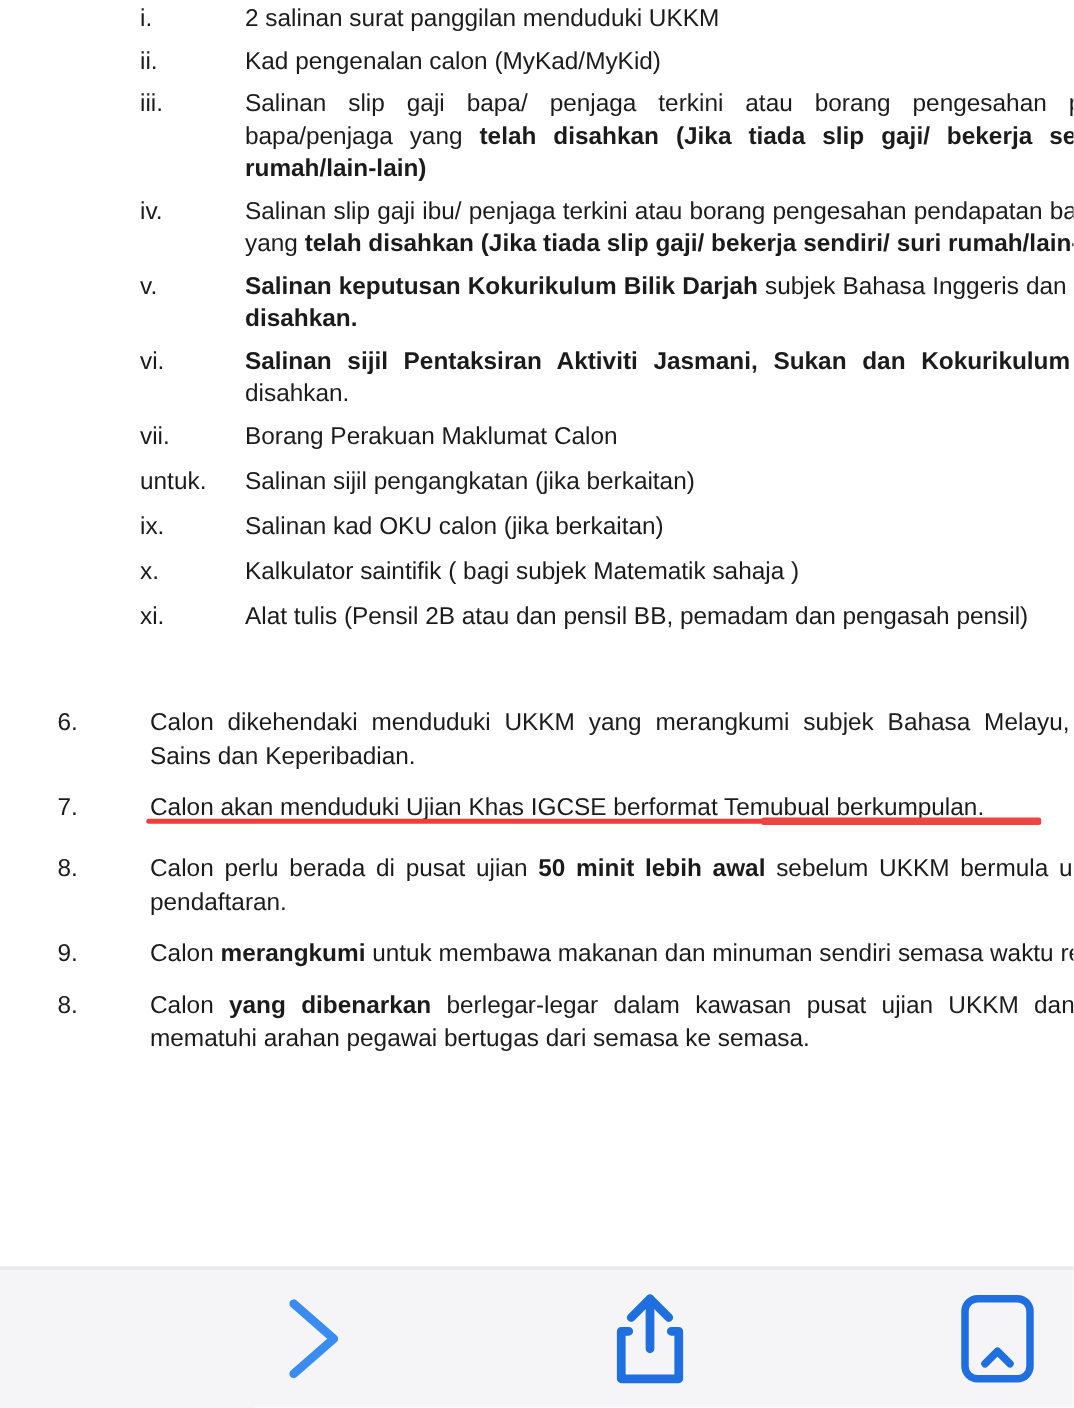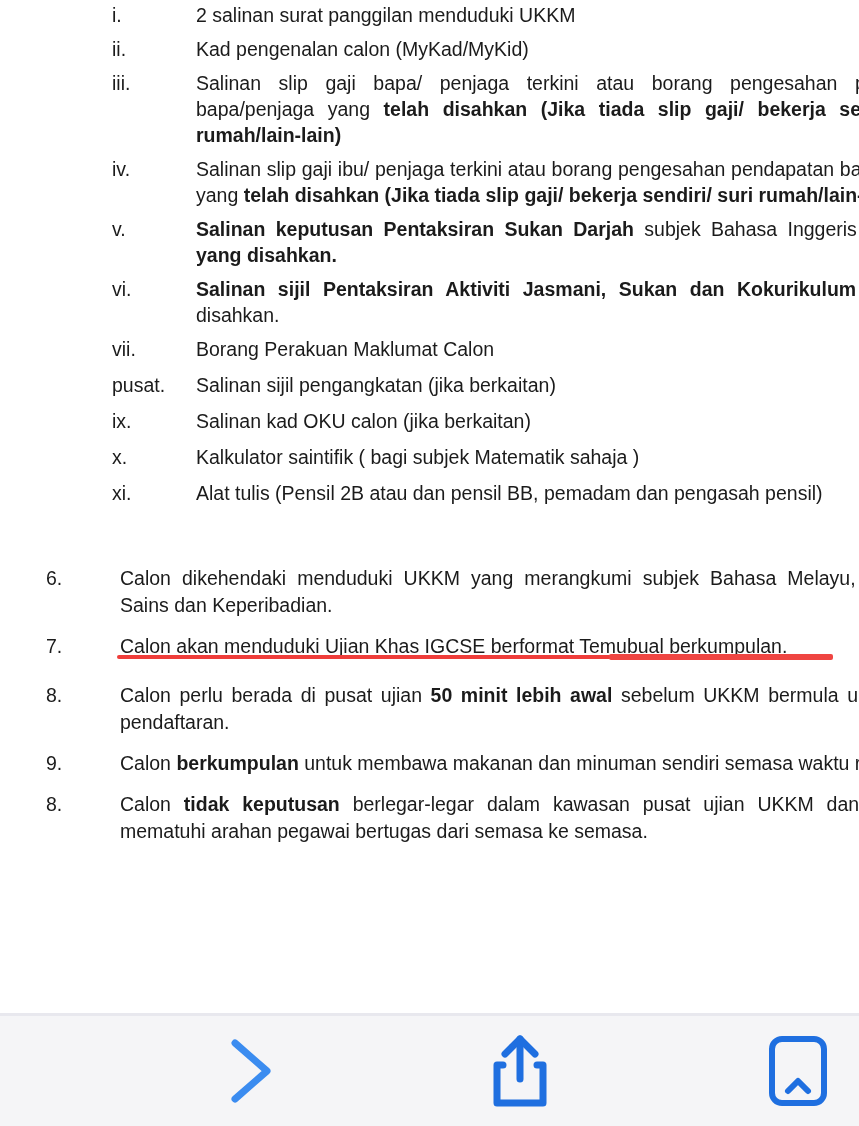--- a/index.html
+++ b/index.html
@@ -161,35 +161,35 @@
         <span class="body">Salinan slip gaji bapa/ penjaga terkini atau borang pengesahan pendapatan bapa/penjaga yang <b>telah disahkan (Jika tiada slip gaji/ bekerja sendiri/ suri rumah/lain-lain)</b></span>
       </div>
 
       <div class="ritem hang" style="margin-bottom:8px;">
         <span class="marker">iv.</span>
         <span class="body">Salinan slip gaji ibu/ penjaga terkini atau borang pengesahan pendapatan bapa/penjaga yang <b>telah disahkan (Jika tiada slip gaji/ bekerja sendiri/ suri rumah/lain-lain)</b></span>
       </div>
 
       <div class="ritem" style="margin-bottom:8px;">
         <span class="marker">v.</span>
-        <span class="body"><b>Salinan keputusan Pentaksiran Sukan Darjah</b> subjek Bahasa Inggeris dan Matematik <b>yang disahkan.</b></span>
+        <span class="body"><b>Salinan keputusan Kokurikulum Bilik Darjah</b> subjek Bahasa Inggeris dan Matematik <b>yang disahkan.</b></span>
       </div>
 
       <div class="ritem" style="margin-bottom:8px;">
         <span class="marker">vi.</span>
         <span class="body"><b>Salinan sijil Pentaksiran Aktiviti Jasmani, Sukan dan Kokurikulum (PAJSK)</b> yang disahkan.</span>
       </div>
 
       <div class="ritem" style="margin-bottom:10px;">
         <span class="marker">vii.</span>
         <span class="body nojust">Borang Perakuan Maklumat Calon</span>
       </div>
 
       <div class="ritem" style="margin-bottom:10px;">
-        <span class="marker">pusat.</span>
+        <span class="marker">untuk.</span>
         <span class="body nojust">Salinan sijil pengangkatan (jika berkaitan)</span>
       </div>
 
       <div class="ritem" style="margin-bottom:10px;">
         <span class="marker">ix.</span>
         <span class="body nojust">Salinan kad OKU calon (jika berkaitan)</span>
       </div>
 
       <div class="ritem" style="margin-bottom:10px;">
         <span class="marker">x.</span>
@@ -215,26 +215,26 @@
         <span class="body nojust">Calon akan menduduki Ujian Khas IGCSE berformat Temubual berkumpulan.</span>
       </div>
 
       <div class="nitem" style="margin-bottom:14px;">
         <span class="num">8.</span>
         <span class="body">Calon perlu berada di pusat ujian <b>50 minit lebih awal</b> sebelum UKKM bermula untuk proses pendaftaran.</span>
       </div>
 
       <div class="nitem" style="margin-bottom:14px;">
         <span class="num">9.</span>
-        <span class="body nojust">Calon <b>berkumpulan</b> untuk membawa makanan dan minuman sendiri semasa waktu rehat.</span>
+        <span class="body nojust">Calon <b>merangkumi</b> untuk membawa makanan dan minuman sendiri semasa waktu rehat.</span>
       </div>
 
       <div class="nitem" style="margin-bottom:10px;">
         <span class="num">8.</span>
-        <span class="body">Calon <b>tidak keputusan</b> berlegar-legar dalam kawasan pusat ujian UKKM dan hendaklah mematuhi arahan pegawai bertugas dari semasa ke semasa.</span>
+        <span class="body">Calon <b>yang dibenarkan</b> berlegar-legar dalam kawasan pusat ujian UKKM dan hendaklah mematuhi arahan pegawai bertugas dari semasa ke semasa.</span>
       </div>
 
     </div>
 
     <div class="underline-red" style="left:117px; top:655px; width:494px;"></div>
     <div class="underline-red thick" style="left:609px; top:654px; width:224px;"></div>
 
   </div>
 
   <div class="bottom-divider"></div>

